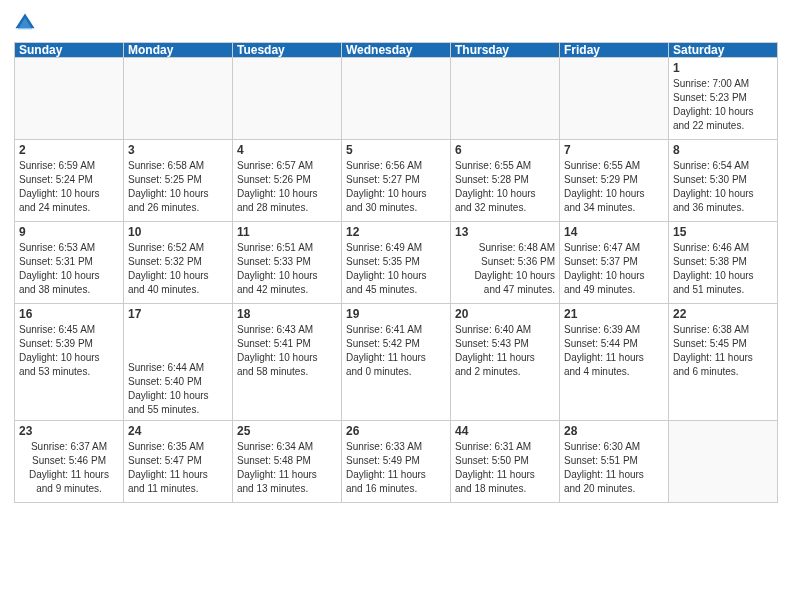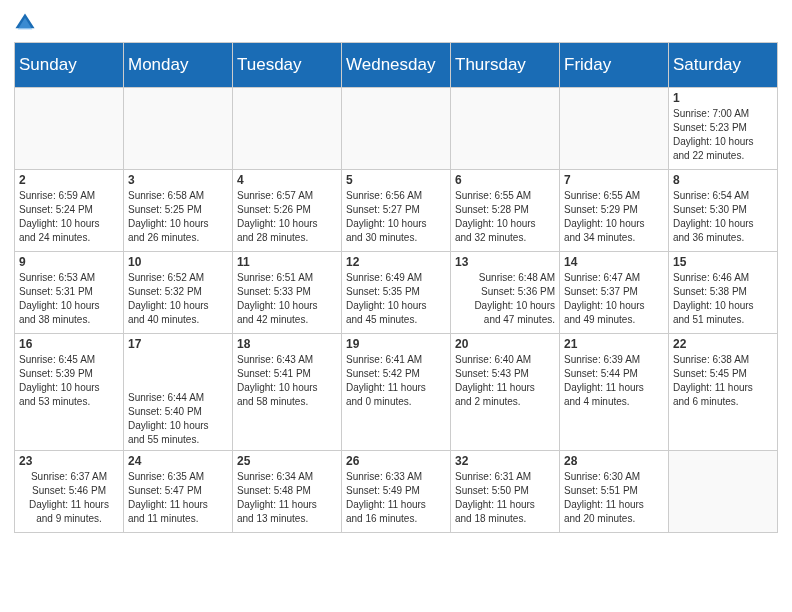--- a/index.html
+++ b/index.html
@@ -51,23 +51,23 @@
       color: #333;
     }
     .calendar {
       width: 100%;
       border-collapse: collapse;
       table-layout: fixed;
     }
     .calendar th {
       background: #1a6cb5;
       color: #fff;
-      font-size: 17px;
-      font-weight: normal;
-      padding: 12px 4px;
+      font-size: 12px;
+      font-weight: bold;
+      padding: 0 4px;
       border: 1px solid #ccc;
       text-align: left;
     }
     .calendar td {
       border: 1px solid #ccc;
       vertical-align: top;
       padding: 3px 4px;
       height: 82px;
       font-size: 9.5px;
       color: #333;
@@ -312,21 +312,21 @@
 and 13 minutes.</div>
           </td>
           <td>
             <span class="day-num">26</span>
             <div class="day-info" style="white-space: pre-line;">Sunrise: 6:33 AM
 Sunset: 5:49 PM
 Daylight: 11 hours
 and 16 minutes.</div>
           </td>
           <td>
-            <span class="day-num">32</span>
+            <span class="day-num">44</span>
             <div class="day-info" style="white-space: pre-line;">Sunrise: 6:31 AM
 Sunset: 5:50 PM
 Daylight: 11 hours
 and 18 minutes.</div>
           </td>
           <td>
             <span class="day-num">28</span>
             <div class="day-info" style="white-space: pre-line;">Sunrise: 6:30 AM
 Sunset: 5:51 PM
 Daylight: 11 hours

